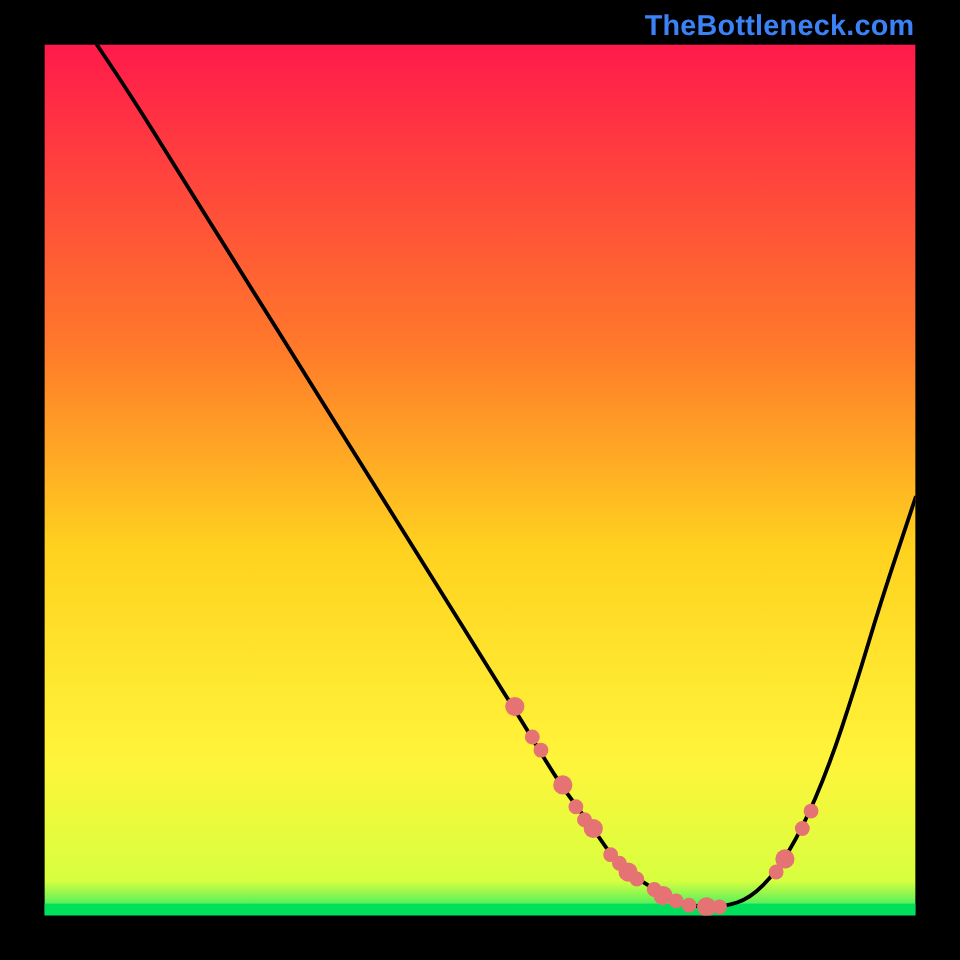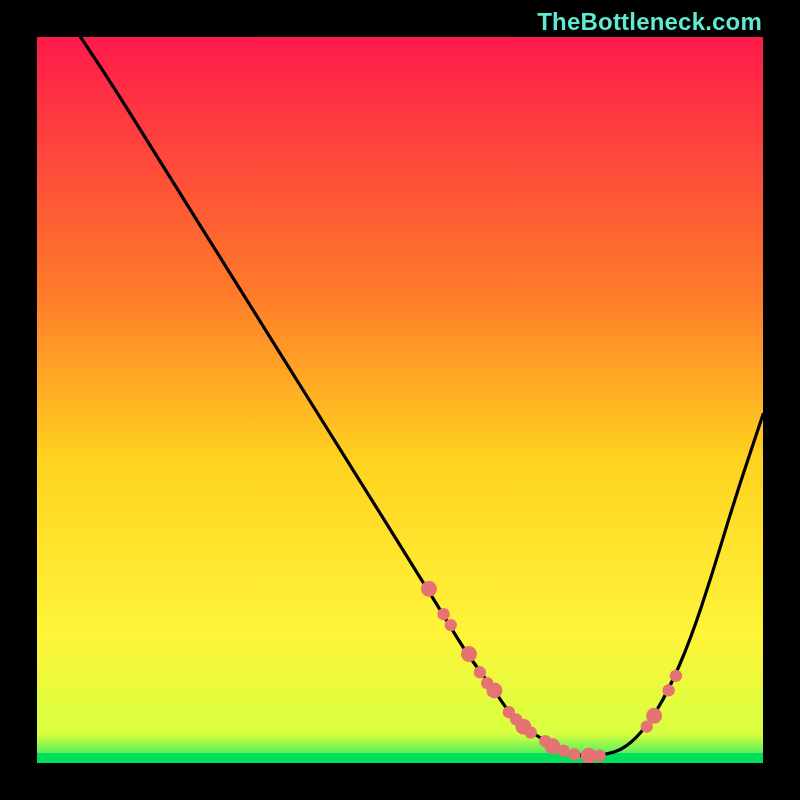--- a/index.html
+++ b/index.html
@@ -16,21 +16,21 @@
     left: 37px;
     top: 37px;
     width: 726px;
     height: 726px;
     box-sizing: border-box;
   }
   .watermark {
     position: absolute;
     top: 8px;
     right: 38px;
-    color: #5eead4;
+    color: #3b82f6;
     font-size: 24px;
     font-weight: 600;
     letter-spacing: 0.2px;
     user-select: none;
   }
   svg {
     display: block;
   }
 </style>
 </head>

